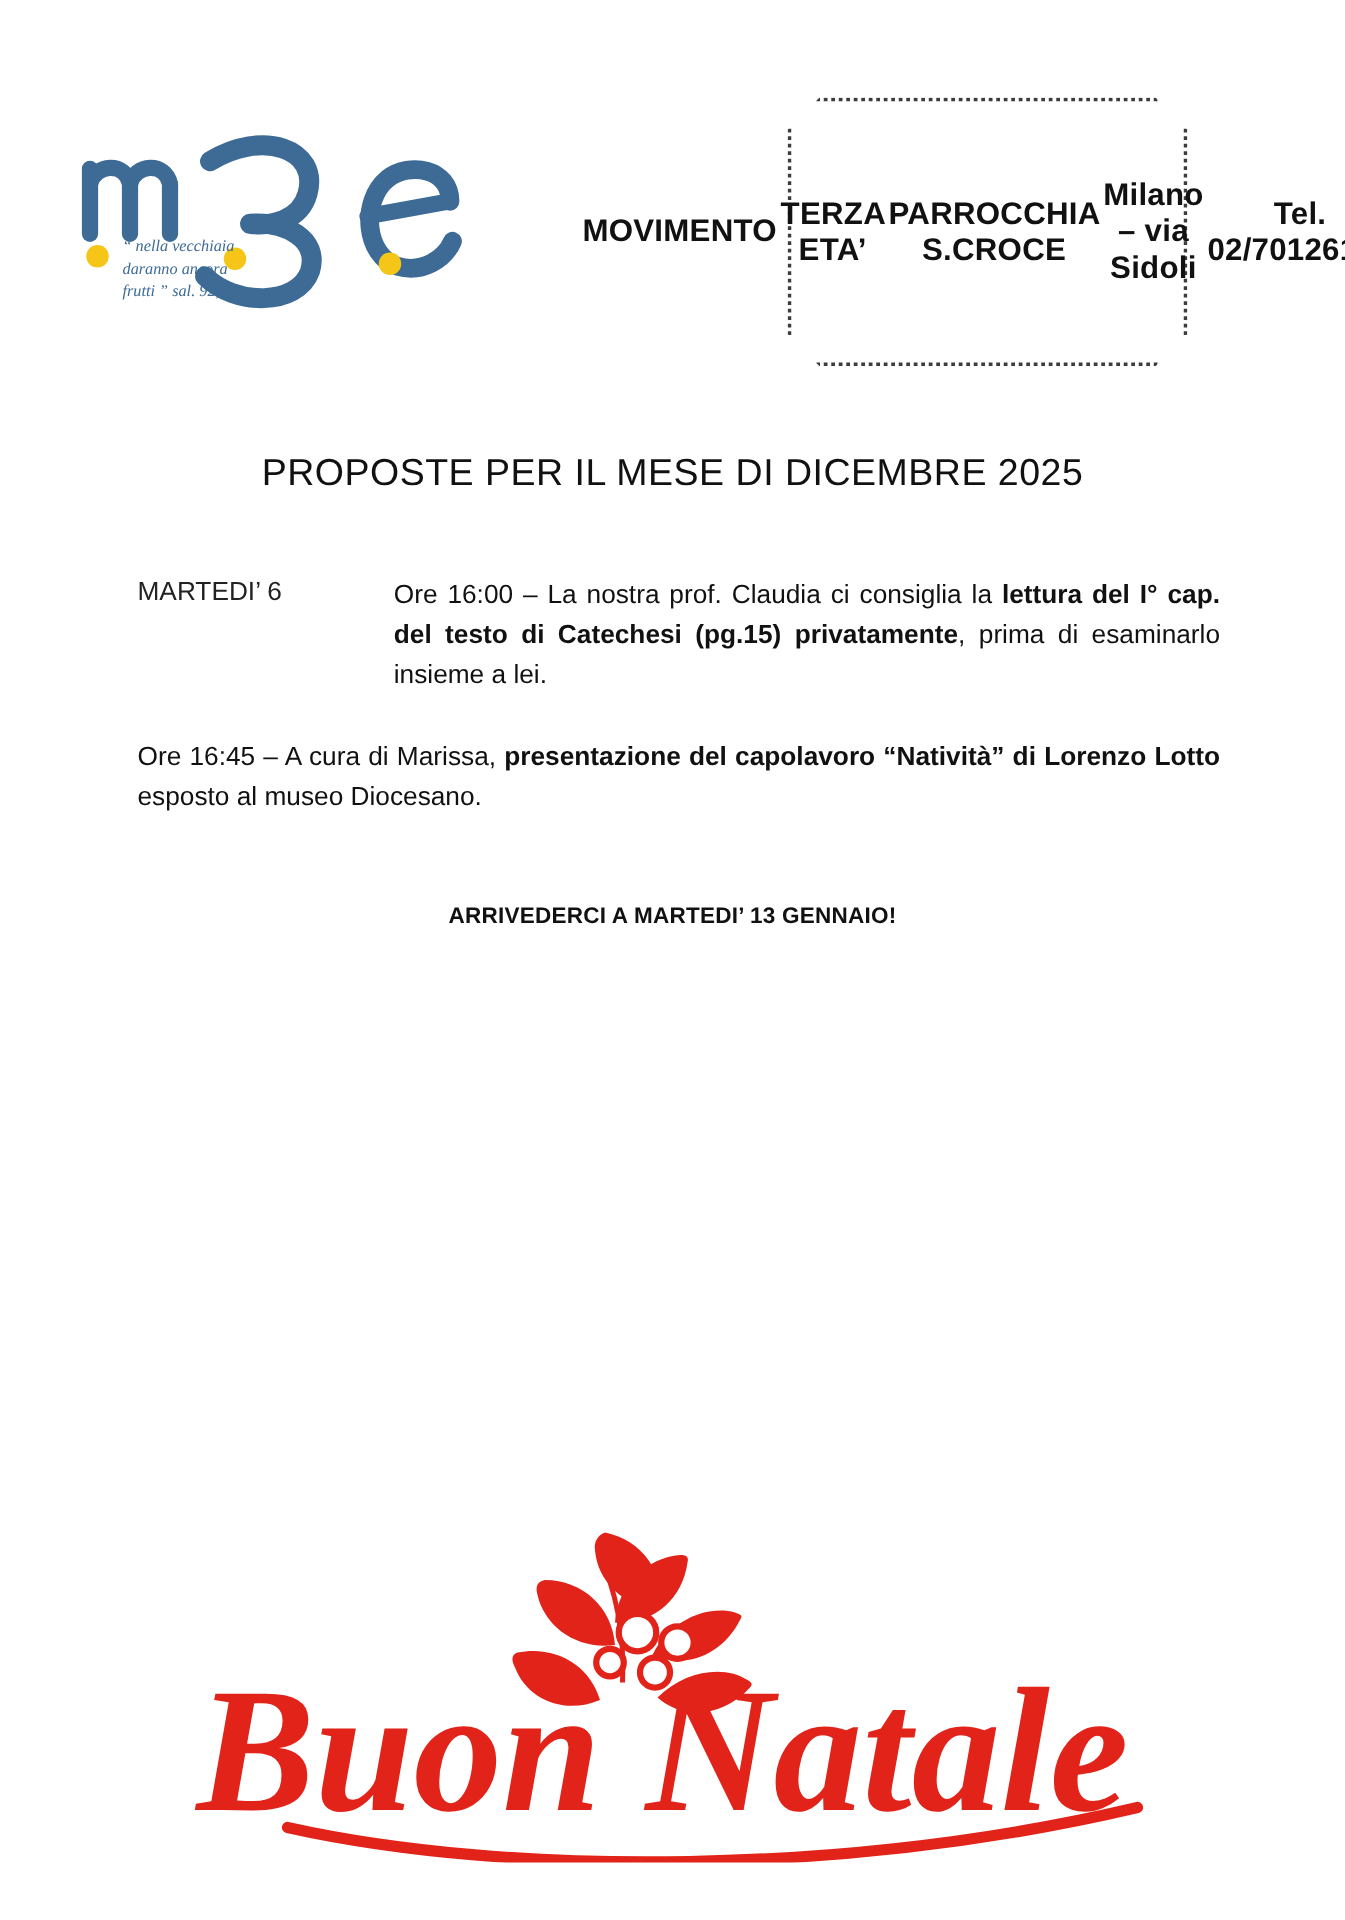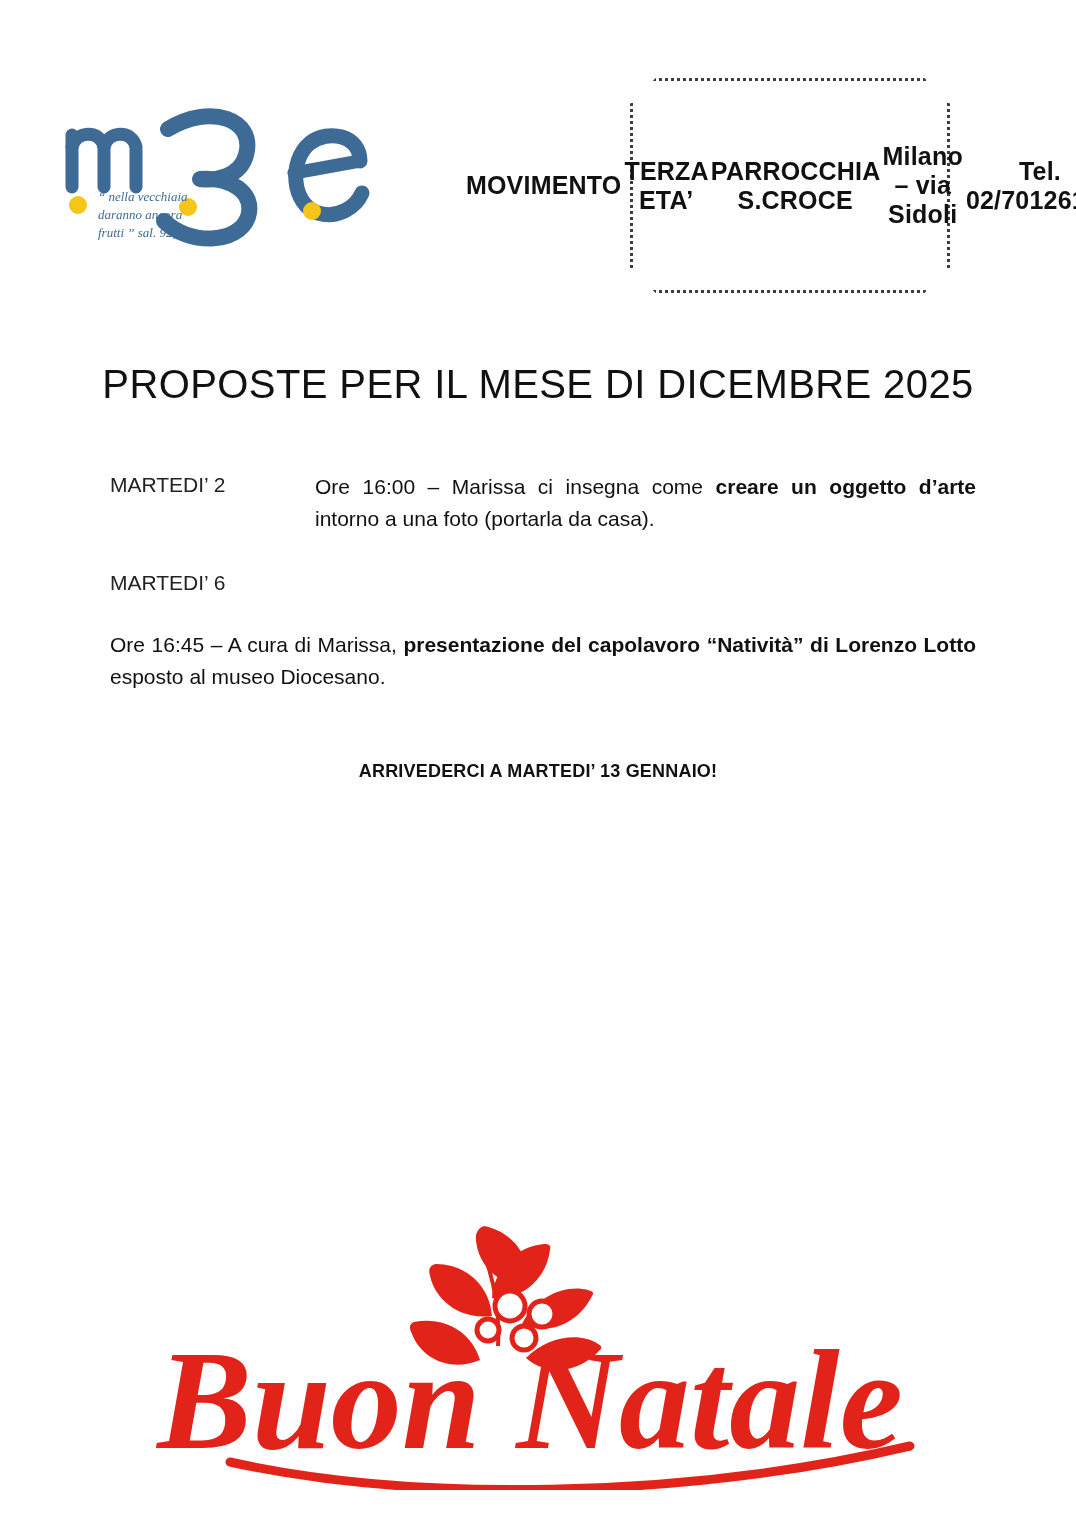--- a/index.html
+++ b/index.html
@@ -59,21 +59,21 @@
     font-weight: bold;
     font-size: 25px;
     letter-spacing: .2px;
     color: #111;
     text-align: center;
   }
 
   
   .doc-title {
     text-align: center;
-    font-size: 40px;
+    font-size: 30px;
     letter-spacing: .4px;
     color: #111;
     margin: 52px 0 0 0;
     font-weight: normal;
   }
 
   
   .program {
     margin: 64px 0 0 0;
     padding: 0 100px 0 110px;
@@ -158,25 +158,22 @@
       <div>Milano – via Sidoli</div>
       <div>Tel. 02/70126155</div>
     </div>
   </div>
 </div>
 
 <h1 class="doc-title">PROPOSTE PER IL MESE DI DICEMBRE 2025</h1>
 
 <div class="program" id="program">
     <div class="entry">
-      <div class="day">MARTEDI’ 2</div>
-      <div class="desc"><span>Ore  16:00  –  Marissa  ci  insegna  come  </span><b>creare  un oggetto d’arte</b><span> intorno a una foto (portarla da casa).</span></div>
-    </div>
-    <div class="entry">
       <div class="day">MARTEDI’ 6</div>
+      <div class="desc"><span>Ore  16:00  –  La  nostra  prof.  Claudia  ci  consiglia  la </span><b>lettura  del  I°  cap.  del  testo  di  Catechesi  (pg.15) privatamente</b><span>, prima di esaminarlo insieme a lei.</span></div>
     </div>
     <div class="entry">
       <div class="desc"><span>Ore  16:45  –  A  cura  di  Marissa, </span><b> presentazione  del capolavoro  “Natività”  di  Lorenzo  Lotto</b><span>  esposto  al museo Diocesano.</span></div>
     </div>
     <div class="entry">
     </div>
   </div>
 
 <div class="closing">ARRIVEDERCI A MARTEDI’ 13 GENNAIO!</div>
 

